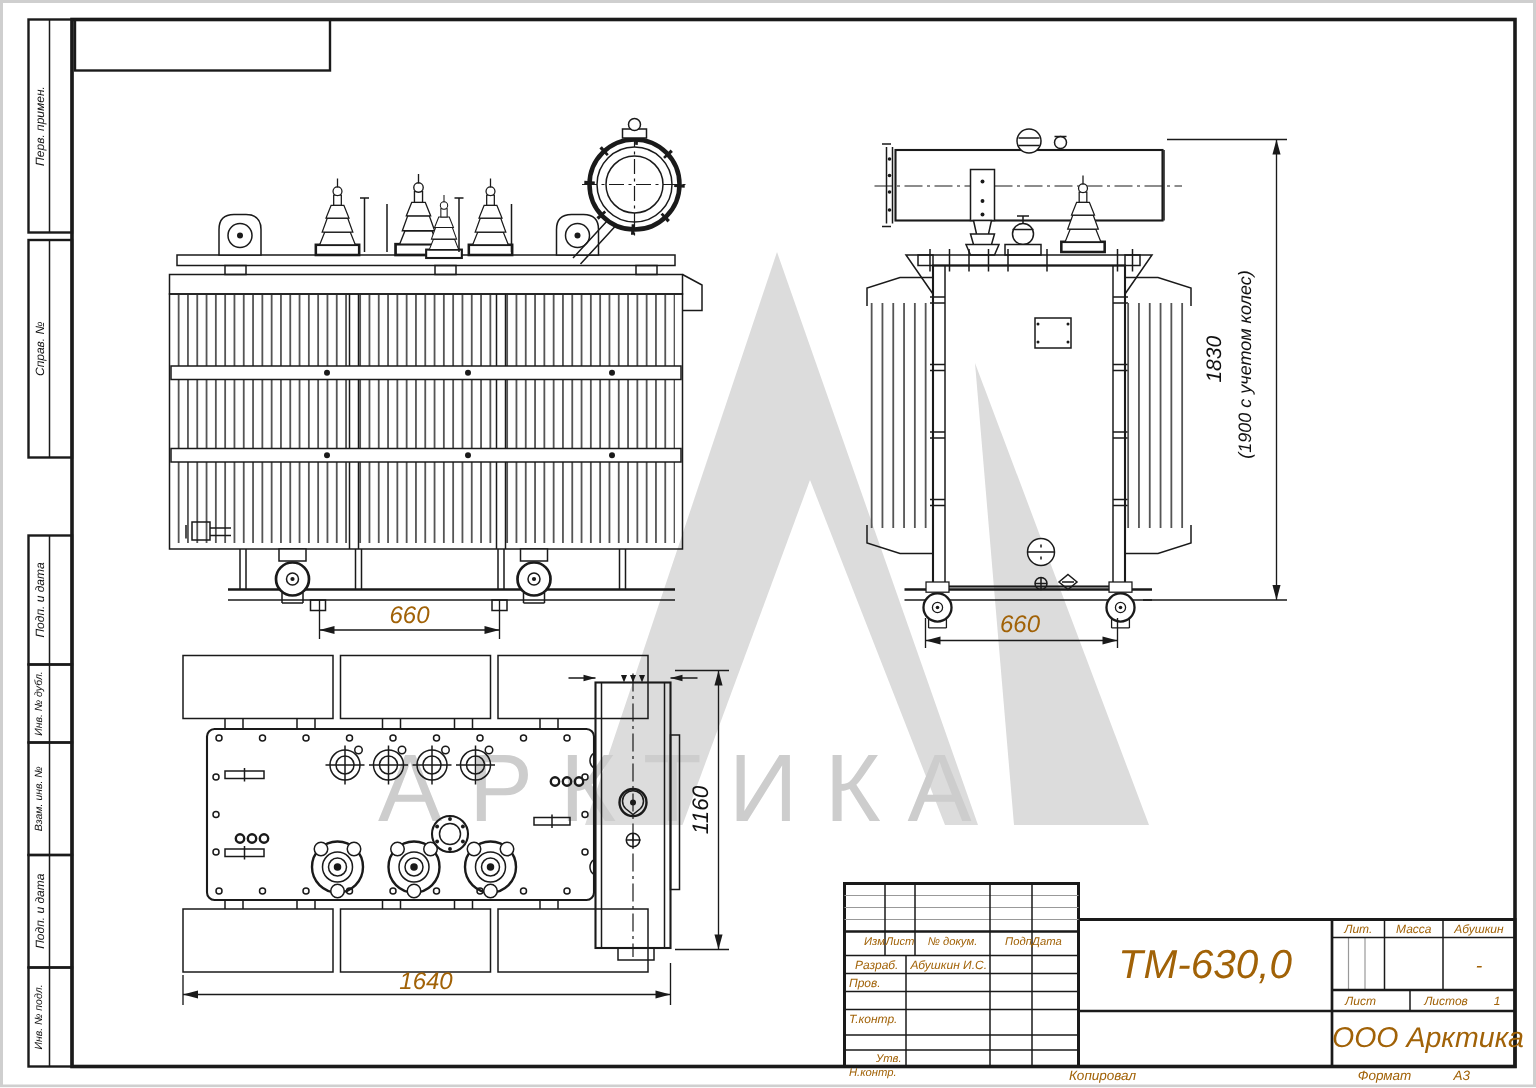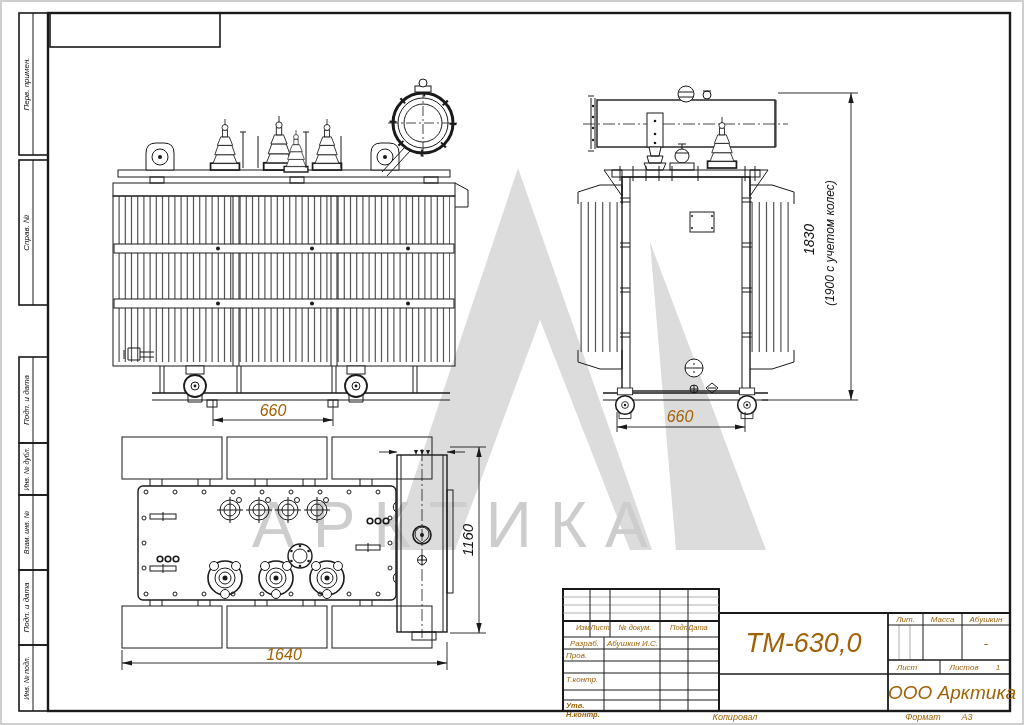--- a/index.html
+++ b/index.html
@@ -432,29 +432,29 @@
 
 <div class="t c" style="left:563px;top:624px;width:42px;font-size:7.5px;">Изм.</div>
 <div class="t c" style="left:590px;top:624px;width:20px;font-size:7.5px;">Лист</div>
 <div class="t c" style="left:610px;top:624px;width:50px;font-size:7.5px;">№ докум.</div>
 <div class="t c" style="left:660px;top:624px;width:40px;font-size:7.5px;">Подп.</div>
 <div class="t c" style="left:688px;top:624px;width:15px;font-size:7.5px;font-style:italic;">Дата</div>
 <div class="t" style="left:570px;top:640px;font-size:8px;">Разраб.</div>
 <div class="t" style="left:607px;top:640px;font-size:8px;">Абушкин И.С.</div>
 <div class="t" style="left:566px;top:652px;font-size:8px;">Пров.</div>
 <div class="t" style="left:566px;top:664px;font-size:8px;margin-top:12px;">Т.контр.</div>
-<div class="t" style="left:566px;top:711px;font-size:7.5px;font-weight:bold;">Н.контр.</div>
-<div class="t" style="left:566px;top:702px;font-size:7.5px;font-weight:bold;">Утв.</div>
+<div class="t" style="left:566px;top:711px;font-size:7.5px;">Н.контр.</div>
+<div class="t" style="left:584px;top:702px;font-size:7.5px;">Утв.</div>
 <div class="t c big" style="left:719px;top:630px;width:169px;">ТМ-630,0</div>
 <div class="t c" style="left:888px;top:616px;width:35px;font-size:8px;">Лит.</div>
 <div class="t c" style="left:923px;top:616px;width:39px;font-size:8px;">Масса</div>
 <div class="t c" style="left:962px;top:616px;width:48px;font-size:8px;">Абушкин</div>
 <div class="t c" style="left:962px;top:637px;width:48px;font-size:13px;">-</div>
 <div class="t c" style="left:890px;top:664px;width:34px;font-size:8px;">Лист</div>
 <div class="t c" style="left:942px;top:664px;width:44px;font-size:8px;">Листов</div>
 <div class="t c" style="left:990px;top:664px;width:16px;font-size:8px;">1</div>
 <div class="t c" style="left:888px;top:683px;width:122px;font-size:19px;">ООО Арктика</div>
 
 <div class="t c" style="left:685px;top:712.5px;width:100px;font-size:9px;">Копировал</div>
 <div class="t c" style="left:885px;top:712.5px;width:76px;font-size:9px;">Формат</div>
-<div class="t c" style="left:954px;top:712.5px;width:26px;font-size:9px;">А3</div>
+<div class="t c" style="left:954px;top:712.5px;width:26px;font-size:9px;text-align:right;">А3</div>
 
 </div>
 
 </body></html>

